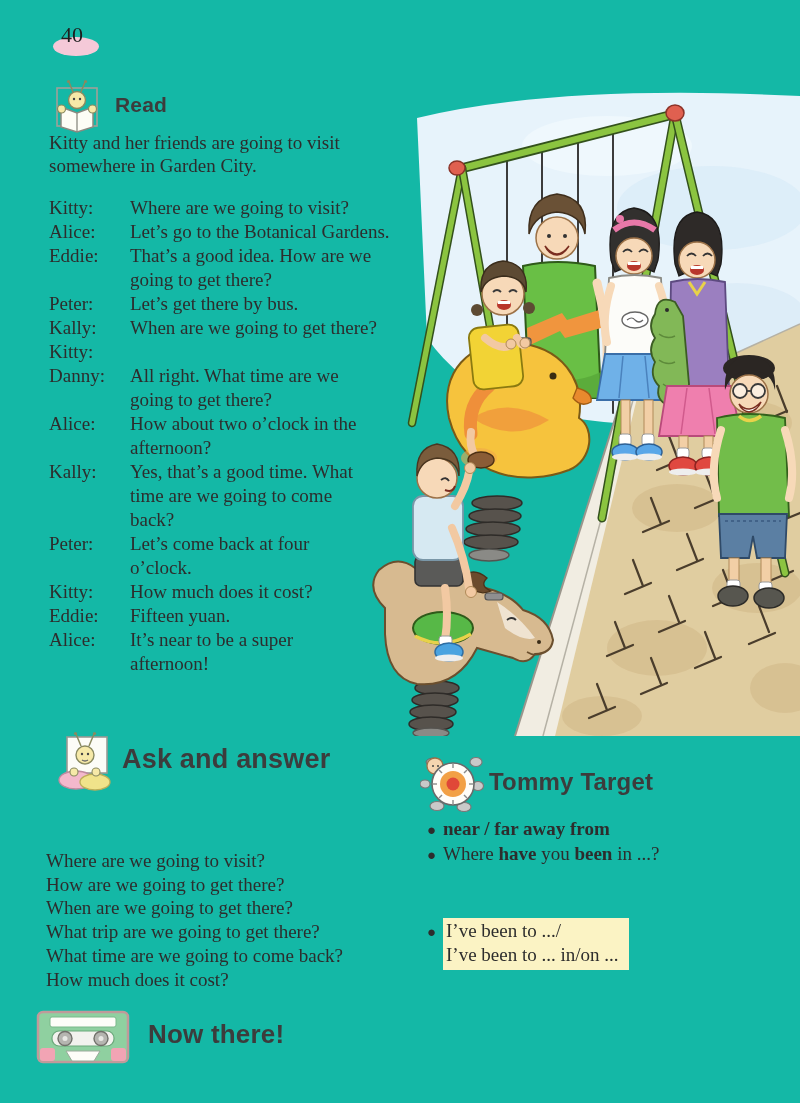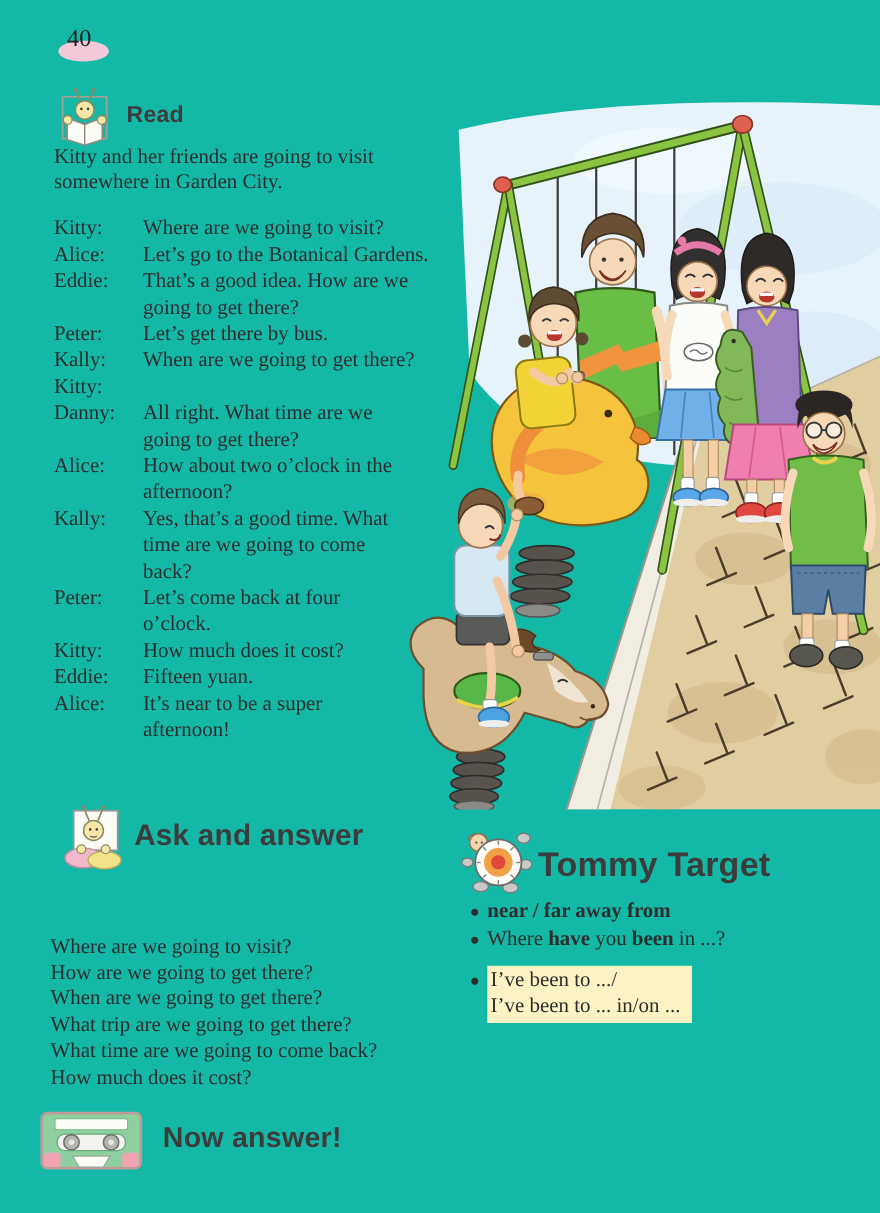--- a/index.html
+++ b/index.html
@@ -20,26 +20,26 @@
   .dlg-tx{white-space:pre-line;}
   
   .illus{left:357px;top:88px;z-index:1;}
   
   .ask-icon{left:56px;top:728px;z-index:3;}
   .ask-head{left:122px;top:744px;font-size:27px;z-index:3;}
   .instruction{left:46px;top:794px;width:410px;font-size:19px;line-height:24px;font-style:italic;white-space:pre-line;z-index:3;}
   .questions{left:46px;top:849px;width:410px;font-size:19px;line-height:23.7px;z-index:3;}
   
   .tommy-icon{left:420px;top:752px;z-index:3;}
-  .tommy-head{left:489px;top:768px;font-size:31px;z-index:3;}
+  .tommy-head{left:489px;top:768px;font-size:24px;z-index:3;}
   .tommy-bullets{left:427px;top:817px;width:340px;font-size:19px;line-height:24px;z-index:3;}
   .tb-line{display:flex;align-items:baseline;}
   .tb-dot{width:16px;flex:none;font-size:15px;}
   .tb-gap{height:11px;}
-  .tb-hl{background:#fbf3c4;padding:1px 10px 3px 3px;white-space:pre-line;display:inline-block;}
+  .tb-hl{background:#fbf3c4;padding:1px 10px 3px 3px;white-space:pre-line;display:inline-block;margin-top:40px;}
   
   .listen-icon{left:36px;top:1010px;z-index:3;}
   .listen-head{left:148px;top:1019px;font-size:26px;z-index:3;}
 </style>
 </head>
 <body>
 
 <div class="page">
 
   <div class="abs pagenum-bg"></div>
@@ -461,15 +461,15 @@
       <rect x="16" y="21" width="62" height="15" rx="7" fill="#f2f2ee" stroke="#6aa87a" stroke-width="1.2"></rect>
       <circle cx="29" cy="28.5" r="7" fill="#b5b5b0" stroke="#70706a" stroke-width="1.4"></circle>
       <circle cx="65" cy="28.5" r="7" fill="#b5b5b0" stroke="#70706a" stroke-width="1.4"></circle>
       <circle cx="29" cy="28.5" r="2.5" fill="#e8e8e4"></circle>
         <circle cx="65" cy="28.5" r="2.5" fill="#e8e8e4"></circle>
       <rect x="4" y="38" width="15" height="13" rx="3" fill="#f2a4b4"></rect>
       <rect x="75" y="38" width="15" height="13" rx="3" fill="#f2a4b4"></rect>
       <polygon points="30,41 64,41 58,51 36,51" fill="#fdfdf8" stroke="#9aaa9a" stroke-width="1"></polygon>
     </svg>
   </div>
-  <div class="abs hd listen-head">Now answer!</div>
+  <div class="abs hd listen-head">Now there!</div>
 
 </div>
 
 </body></html>

